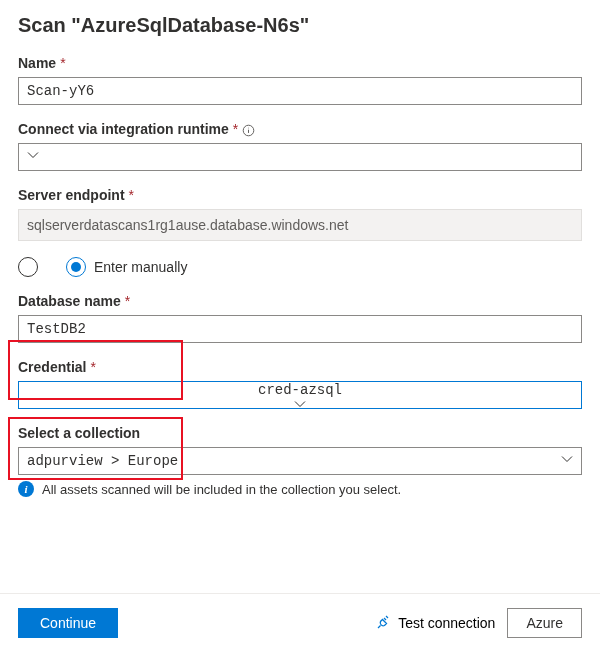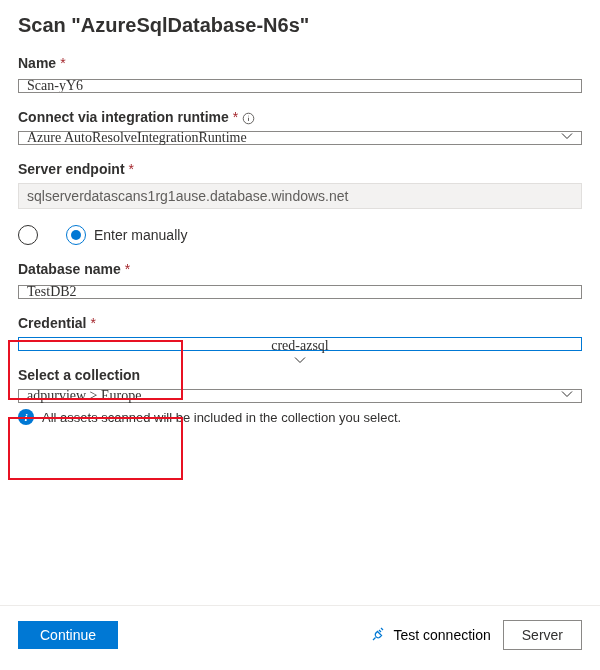--- a/index.html
+++ b/index.html
@@ -13,48 +13,48 @@
       position: relative;
     }
     .container { padding: 14px 18px 0 18px; }
     .title { font-size: 20px; font-weight: 600; margin-bottom: 18px; }
     .field { margin-bottom: 16px; }
     .label { font-size: 14px; font-weight: 600; margin-bottom: 6px; display: flex; align-items: center; gap: 4px; text-align: center; }
     .req { color: #a4262c; font-weight: 400; }
     .info-icon svg { width: 13px; height: 13px; vertical-align: middle; }
     .textbox, .select {
       width: 100%;
-      height: 14px;
+      height: 28px;
       border: 1px solid #8a8886;
       background: #fff;
       padding: 0 8px;
       font-size: 14px;
-      font-family: Liberation Serif, serif;
+      font-family: Liberation Mono, monospace;
       color: #323130;
     }
     .select { display: flex; align-items: center; justify-content: space-between; cursor: pointer; }
     .select.selected { border: 1px solid #0078d4; flex-direction: column; }
-    .readonly { background: #f3f2f1; border: 1px solid #e1dfdd; color: #605e5c; display: flex; align-items: center; height: 26px; padding: 0 8px; }
+    .readonly { background: #f3f2f1; border: 1px solid #e1dfdd; color: #605e5c; display: flex; align-items: center; height: 32px; padding: 0 8px; }
     .chevron svg { width: 12px; height: 12px; }
     .radio-group { display: flex; gap: 28px; margin-top: 8px; }
     .radio-item { display: flex; align-items: center; gap: 8px; cursor: pointer; }
     .radio-outer { width: 20px; height: 20px; border-radius: 50%; display: flex; align-items: center; justify-content: center; }
     .radio-outer.unchecked { border: 1px solid #323130; }
     .radio-outer.checked { border: 1px solid #0078d4; }
     .radio-inner { width: 10px; height: 10px; border-radius: 50%; background: #0078d4; }
     .highlight-box { border: 2px solid #e81123; position: absolute; pointer-events: none; }
     .hb1 { left: 8px; top: 340px; width: 175px; height: 60px; }
     .hb2 { left: 8px; top: 417px; width: 175px; height: 63px; }
     .info-line { display: flex; align-items: center; gap: 8px; margin-top: 6px; font-size: 13px; }
     .info-circle { width: 16px; height: 16px; border-radius: 50%; background: #0078d4; color: #fff; font-size: 11px; font-weight: 700; display: flex; align-items: center; justify-content: center; font-style: italic; font-family: Georgia, serif; }
     .footer {
       position: absolute; bottom: 0; left: 0; right: 0;
       border-top: 1px solid #edebe9;
-      padding: 14px 18px 20px 18px;
-      display: flex; align-items: center; gap: 12px;
+      padding: 14px 18px 32px 18px;
+      display: flex; gap: 12px;
     }
     .btn-primary {
       background: #0078d4; color: #fff; border: none;
       padding: 6px 22px; font-size: 14px; font-family: inherit; cursor: pointer;
     }
     .btn-secondary {
       background: #fff; border: 1px solid #8a8886; color: #323130;
       padding: 6px 18px; font-size: 14px; font-family: inherit; cursor: pointer;
     }
     .spacer { flex: 1; }
@@ -81,21 +81,20 @@
         <span class="req">*</span>
       <span class="info-icon">
         <svg viewBox="0 0 16 16" fill="none" stroke="#605e5c" stroke-width="1.2">
             <circle cx="8" cy="8" r="6.5"></circle>
             <line x1="8" y1="7" x2="8" y2="11"></line>
             <circle cx="8" cy="4.8" r="0.6" fill="#605e5c" stroke="none"></circle>
           </svg>
       </span>
     </div>
     <div class="select">
-      <span>Azure AutoResolveIntegrationRuntime</span>
       <span class="chevron">
         <svg viewBox="0 0 12 12">
             <path d="M1 3.5 L6 8.5 L11 3.5" fill="none" stroke="#323130" stroke-width="1"></path>
           </svg>
       </span>
     </div>
   </div>
 
   <div class="field">
     <div class="label">
@@ -173,14 +172,14 @@
     <span>
       <svg viewBox="0 0 16 16" fill="none" stroke="#0078d4" stroke-width="1.3">
         <path d="M4.5 11.5 L2 14"></path>
         <path d="M8.5 11.5 A3 3 0 0 1 4.5 7.5 L6.5 5.5 L10.5 9.5 Z"></path>
         <line x1="8" y1="4" x2="10" y2="6"></line>
         <line x1="10" y1="2" x2="12" y2="4"></line>
       </svg>
     </span>
     <span>Test connection</span>
   </div>
-  <button class="btn-secondary">Server</button>
+  <button class="btn-secondary">Azure</button>
 </div>
 
 </body></html>

